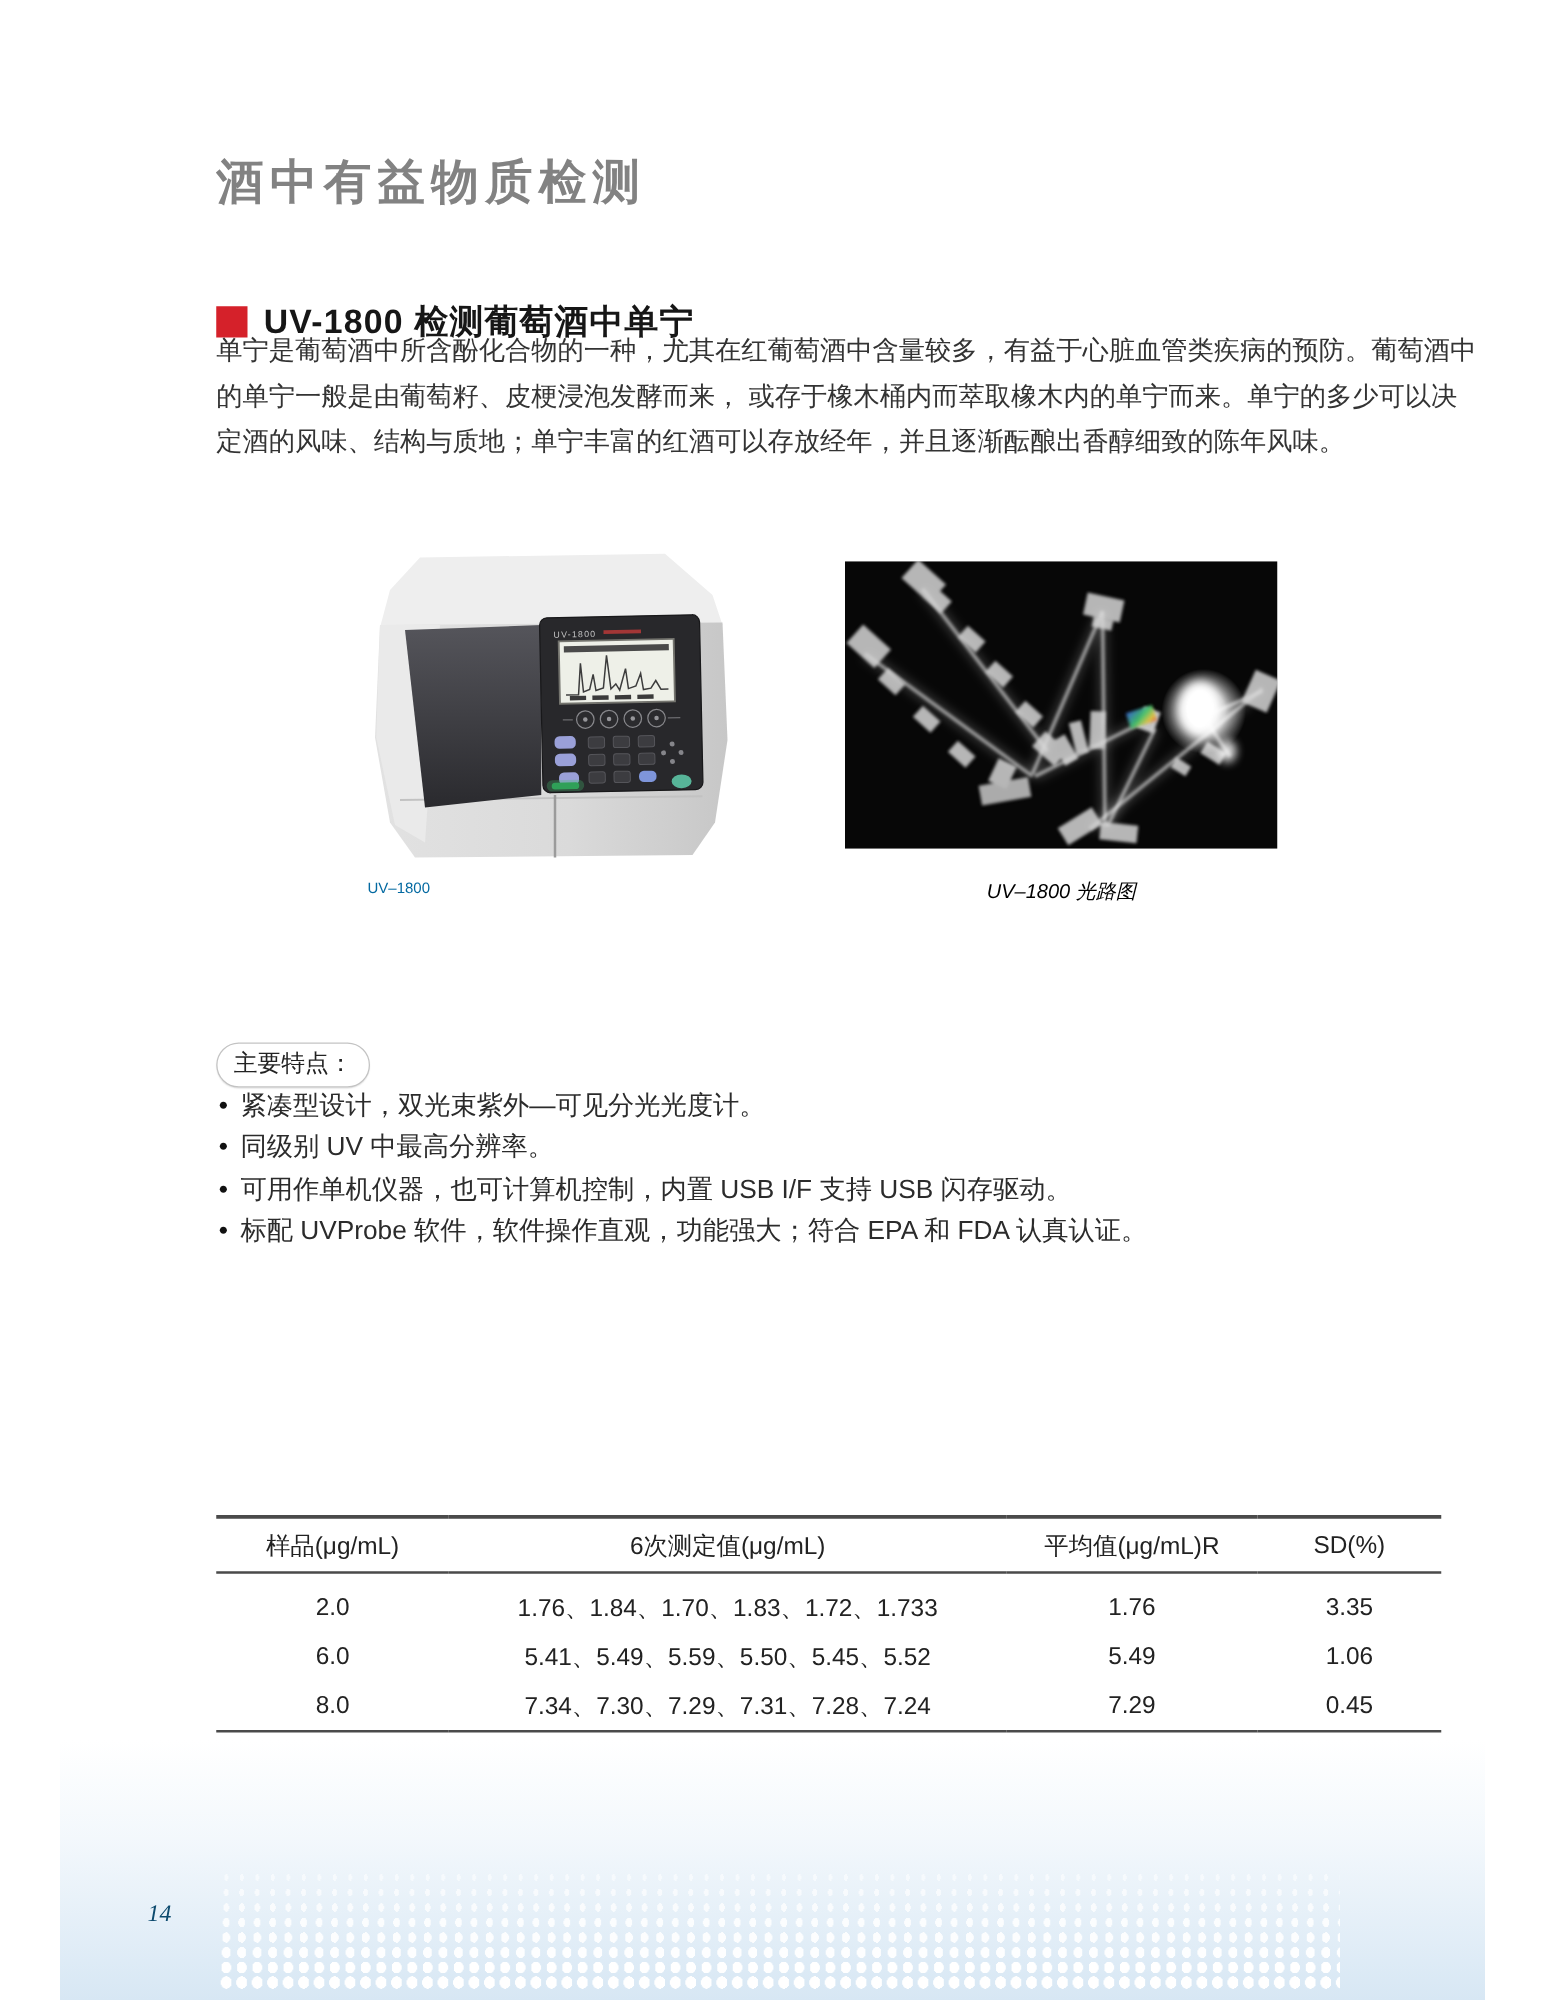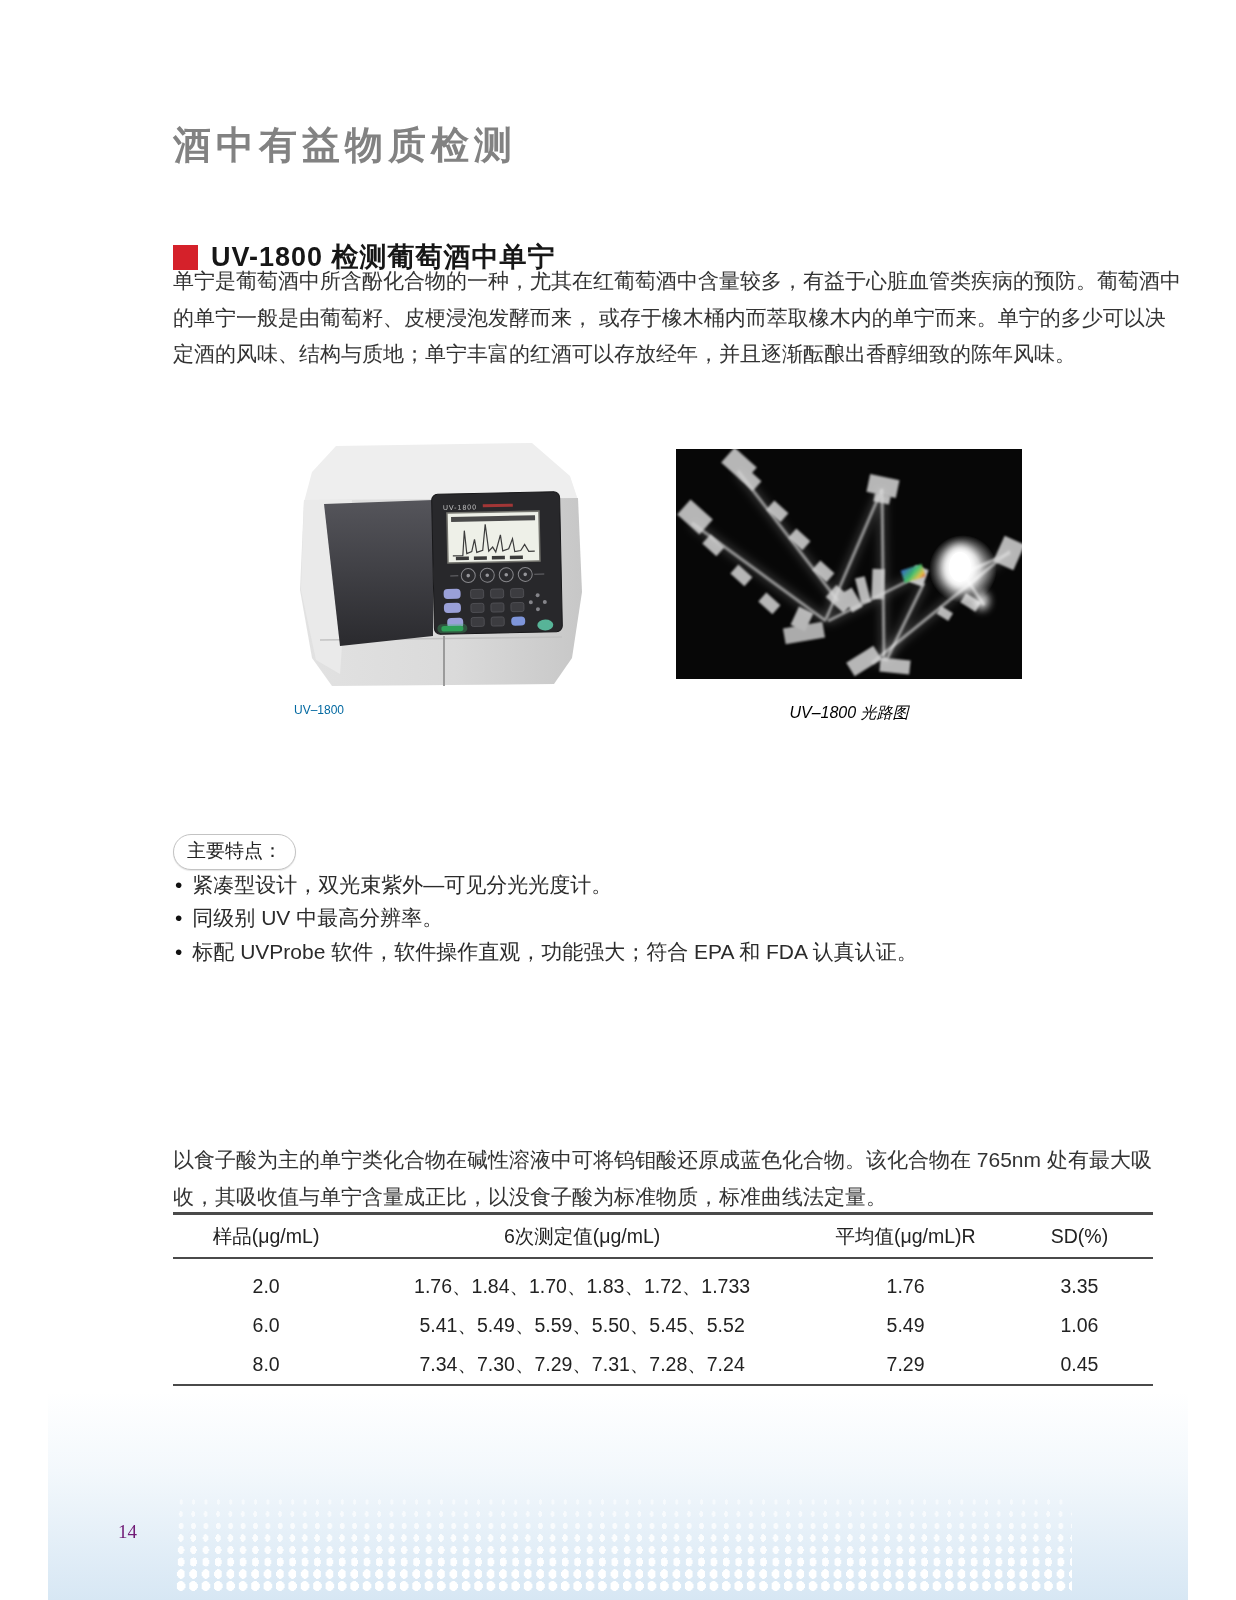--- a/index.html
+++ b/index.html
@@ -44,21 +44,21 @@
   .r1{background-image:radial-gradient(1.6px 2.8px at 6px 6px,rgba(255,255,255,.55) 97%,rgba(255,255,255,0));}
   .r2{background-image:radial-gradient(2px 3px at 6px 6px,rgba(255,255,255,.65) 97%,rgba(255,255,255,0));}
   .r3{background-image:radial-gradient(2.4px 3.4px at 6px 6px,rgba(255,255,255,.75) 97%,rgba(255,255,255,0));}
   .r4{background-image:radial-gradient(2.8px 3.8px at 6px 6px,rgba(255,255,255,.85) 97%,rgba(255,255,255,0));}
   .r5{background-image:radial-gradient(3.2px 4.2px at 6px 6px,rgba(255,255,255,.9) 97%,rgba(255,255,255,0));}
   .r6{background-image:radial-gradient(3.6px 4.6px at 6px 6px,rgba(255,255,255,.95) 97%,rgba(255,255,255,0));}
   .r7{background-image:radial-gradient(4px 4.8px at 6px 6px,#ffffff 97%,rgba(255,255,255,0));}
   .r8{background-image:radial-gradient(4.4px 5px at 6px 6px,#ffffff 97%,rgba(255,255,255,0));}
 
   .page-number{position:absolute;left:70px;top:1521px;font-family:"Liberation Serif","DejaVu Serif",serif;
-               font-size:19px;color:#701a75;}
+               font-size:19px;color:#0c4a6e;font-style:italic;}
 </style>
 </head>
 <body>
 
 <div class="page">
 
   <div class="main-title">酒中有益物质检测</div>
 
   <div class="section-heading">
     <div class="red-square"></div>
@@ -222,27 +222,24 @@
     </svg>
   </div>
 
   <div class="caption-left">UV–1800</div>
   <div class="caption-right">UV–1800 光路图</div>
 
   <div class="features-label">主要特点：</div>
   <ul class="features-list">
     <li>紧凑型设计，双光束紫外—可见分光光度计。</li>
     <li>同级别 UV 中最高分辨率。</li>
+    <li>可用作单机仪器，也可计算机控制，内置 USB I/F 支持 USB 闪存驱动。</li>
     <li>标配 UVProbe 软件，软件操作直观，功能强大；符合 EPA 和 FDA 认真认证。</li>
   </ul>
 
-  <div class="method">
-    <div class="textline">以食子酸为主的单宁类化合物在碱性溶液中可将钨钼酸还原成蓝色化合物。该化合物在 765nm 处有最大吸</div>
-    <div class="textline">收，其吸收值与单宁含量成正比，以没食子酸为标准物质，标准曲线法定量。</div>
-  </div>
 
   <table class="data-table">
     <colgroup>
         <col class="c1">
         <col class="c2">
         <col class="c3">
         <col class="c4">
       </colgroup>
     <thead>
       <tr>

